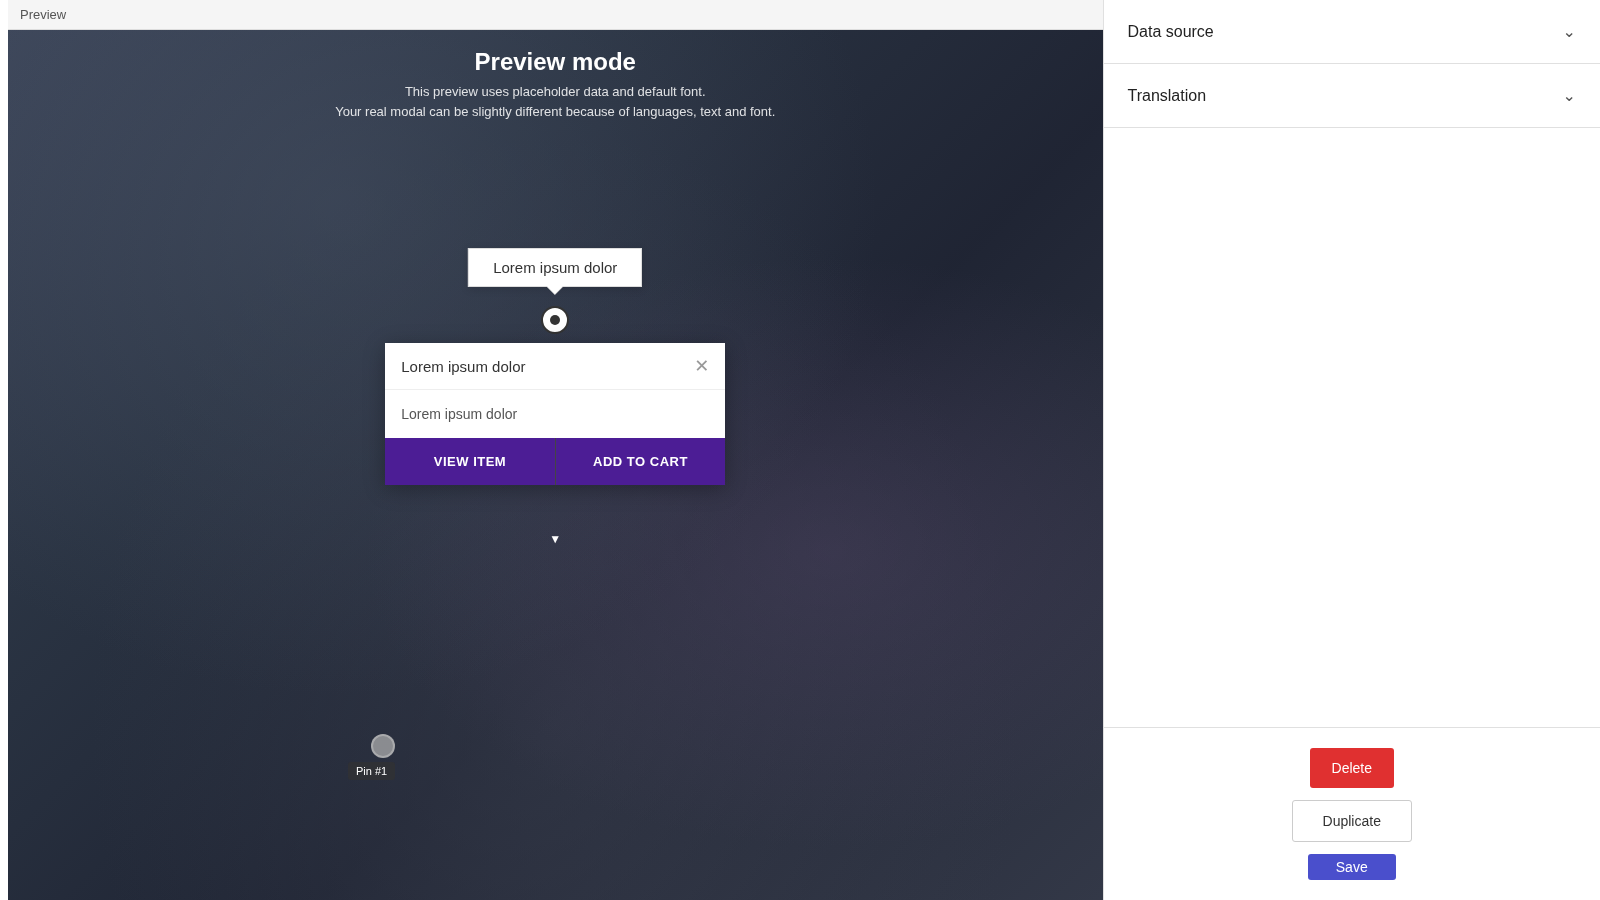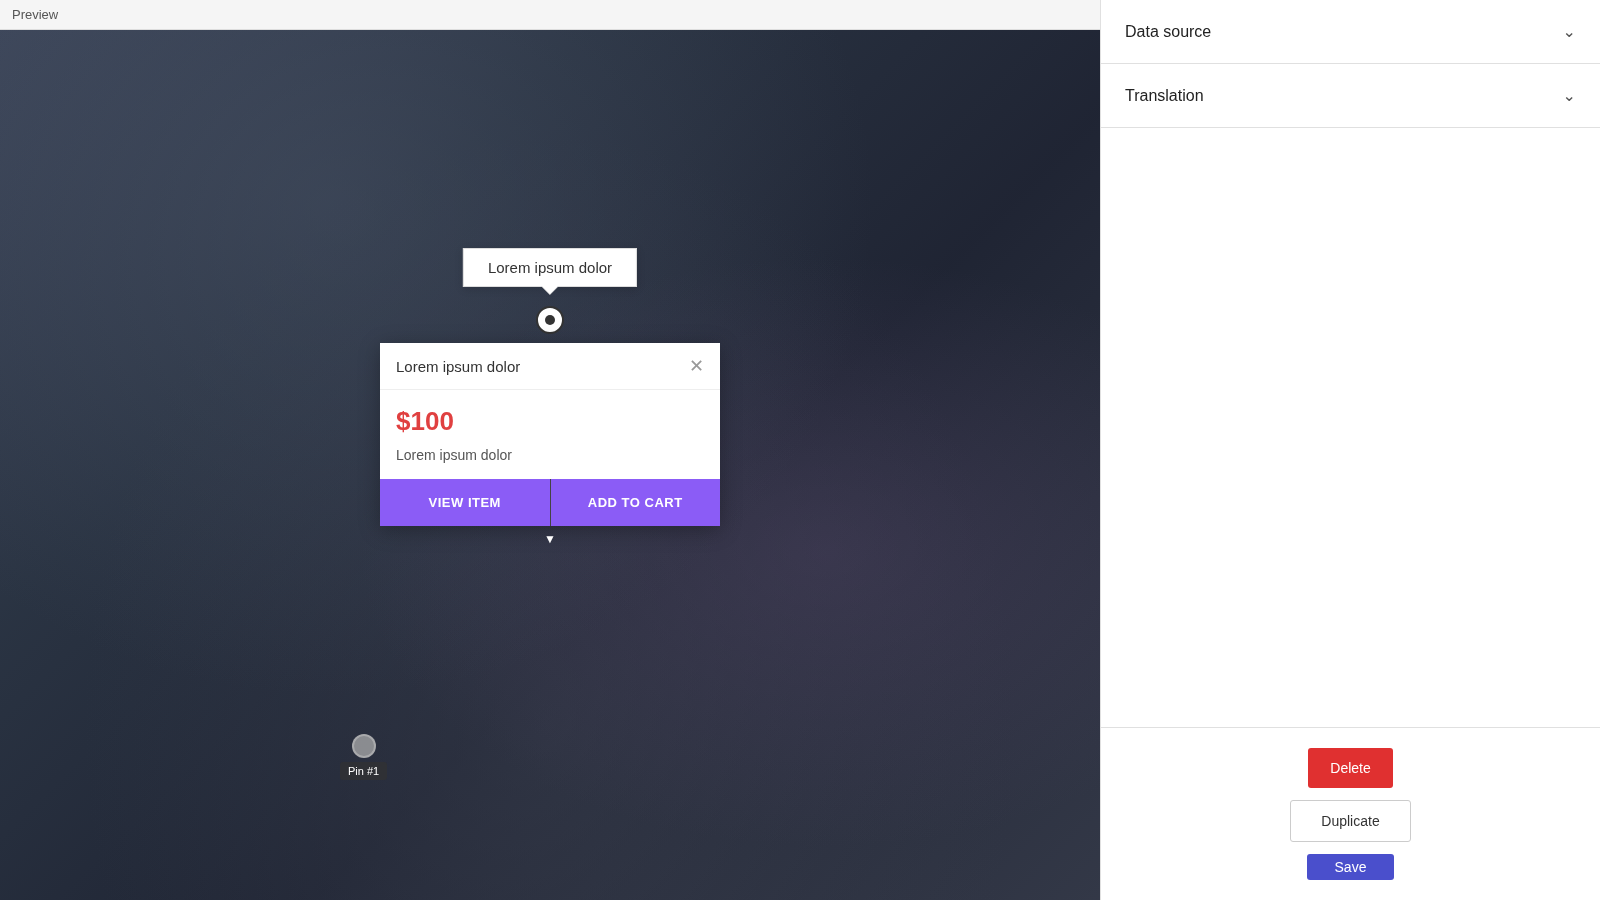--- a/index.html
+++ b/index.html
@@ -6,20 +6,21 @@
     body { font-family: -apple-system, BlinkMacSystemFont, 'Segoe UI', Arial, sans-serif; width: 1600px; height: 900px; overflow: hidden; display: flex; }
 
     
     .preview-area {
       width: 1100px;
       height: 900px;
       position: relative;
       background: #2a2a2a;
       display: flex;
       flex-direction: column;
+      margin-left: 8px;
     }
 
     .preview-top-bar {
       height: 30px;
       background: #f5f5f5;
       border-bottom: 1px solid #ddd;
       display: flex;
       align-items: center;
       padding: 0 12px;
     }
@@ -189,21 +190,21 @@
       margin-bottom: 10px;
     }
 
     .modal-description {
       font-size: 14px;
       color: #555;
     }
 
     .modal-footer {
       display: flex;
-      background: #8b5cf6;
+      background: #4c1d95;
     }
 
     .modal-footer-btn {
       flex: 1;
       padding: 16px 0;
       text-align: center;
       font-size: 13px;
       font-weight: 600;
       letter-spacing: 0.5px;
       color: #fff;
@@ -228,21 +229,21 @@
     }
 
     
     .pin-secondary {
       position: absolute;
       bottom: 120px;
       left: 340px;
       z-index: 20;
       display: flex;
       flex-direction: column;
-      align-items: center;
+      align-items: flex-end;
     }
 
     .pin-secondary-dot {
       width: 24px;
       height: 24px;
       border-radius: 50%;
       background: rgba(180,180,180,0.7);
       border: 2px solid rgba(200,200,200,0.5);
     }
 
@@ -342,36 +343,40 @@
 <div class="preview-area">
 
   <div class="preview-top-bar">
     <span>Preview</span>
   </div>
 
   <div class="preview-canvas">
 
     <div class="bg-image"></div>
 
+    <div class="preview-header-overlay">
+      <h2>Preview mode</h2>
+      <p>This preview uses placeholder data and default font.</p>
+      <p>Your real modal can be slightly different because of languages, text and font.</p>
+    </div>
 
     <div class="tooltip-bubble">
       <span>Lorem ipsum dolor</span>
     </div>
 
     <div class="pin-dot">
       <div class="pin-dot-inner"></div>
     </div>
 
     <div class="modal-popup">
       <div class="modal-header">
         <span class="modal-header-title">Lorem ipsum dolor</span>
         <span class="modal-close">✕</span>
       </div>
       <div class="modal-body">
-        <div class="modal-price">$100</div>
         <div class="modal-description">Lorem ipsum dolor</div>
       </div>
       <div class="modal-footer">
         <button class="modal-footer-btn">VIEW ITEM</button>
         <button class="modal-footer-btn">ADD TO CART</button>
       </div>
     </div>
 
     <div class="expand-arrow">▼</div>
 

